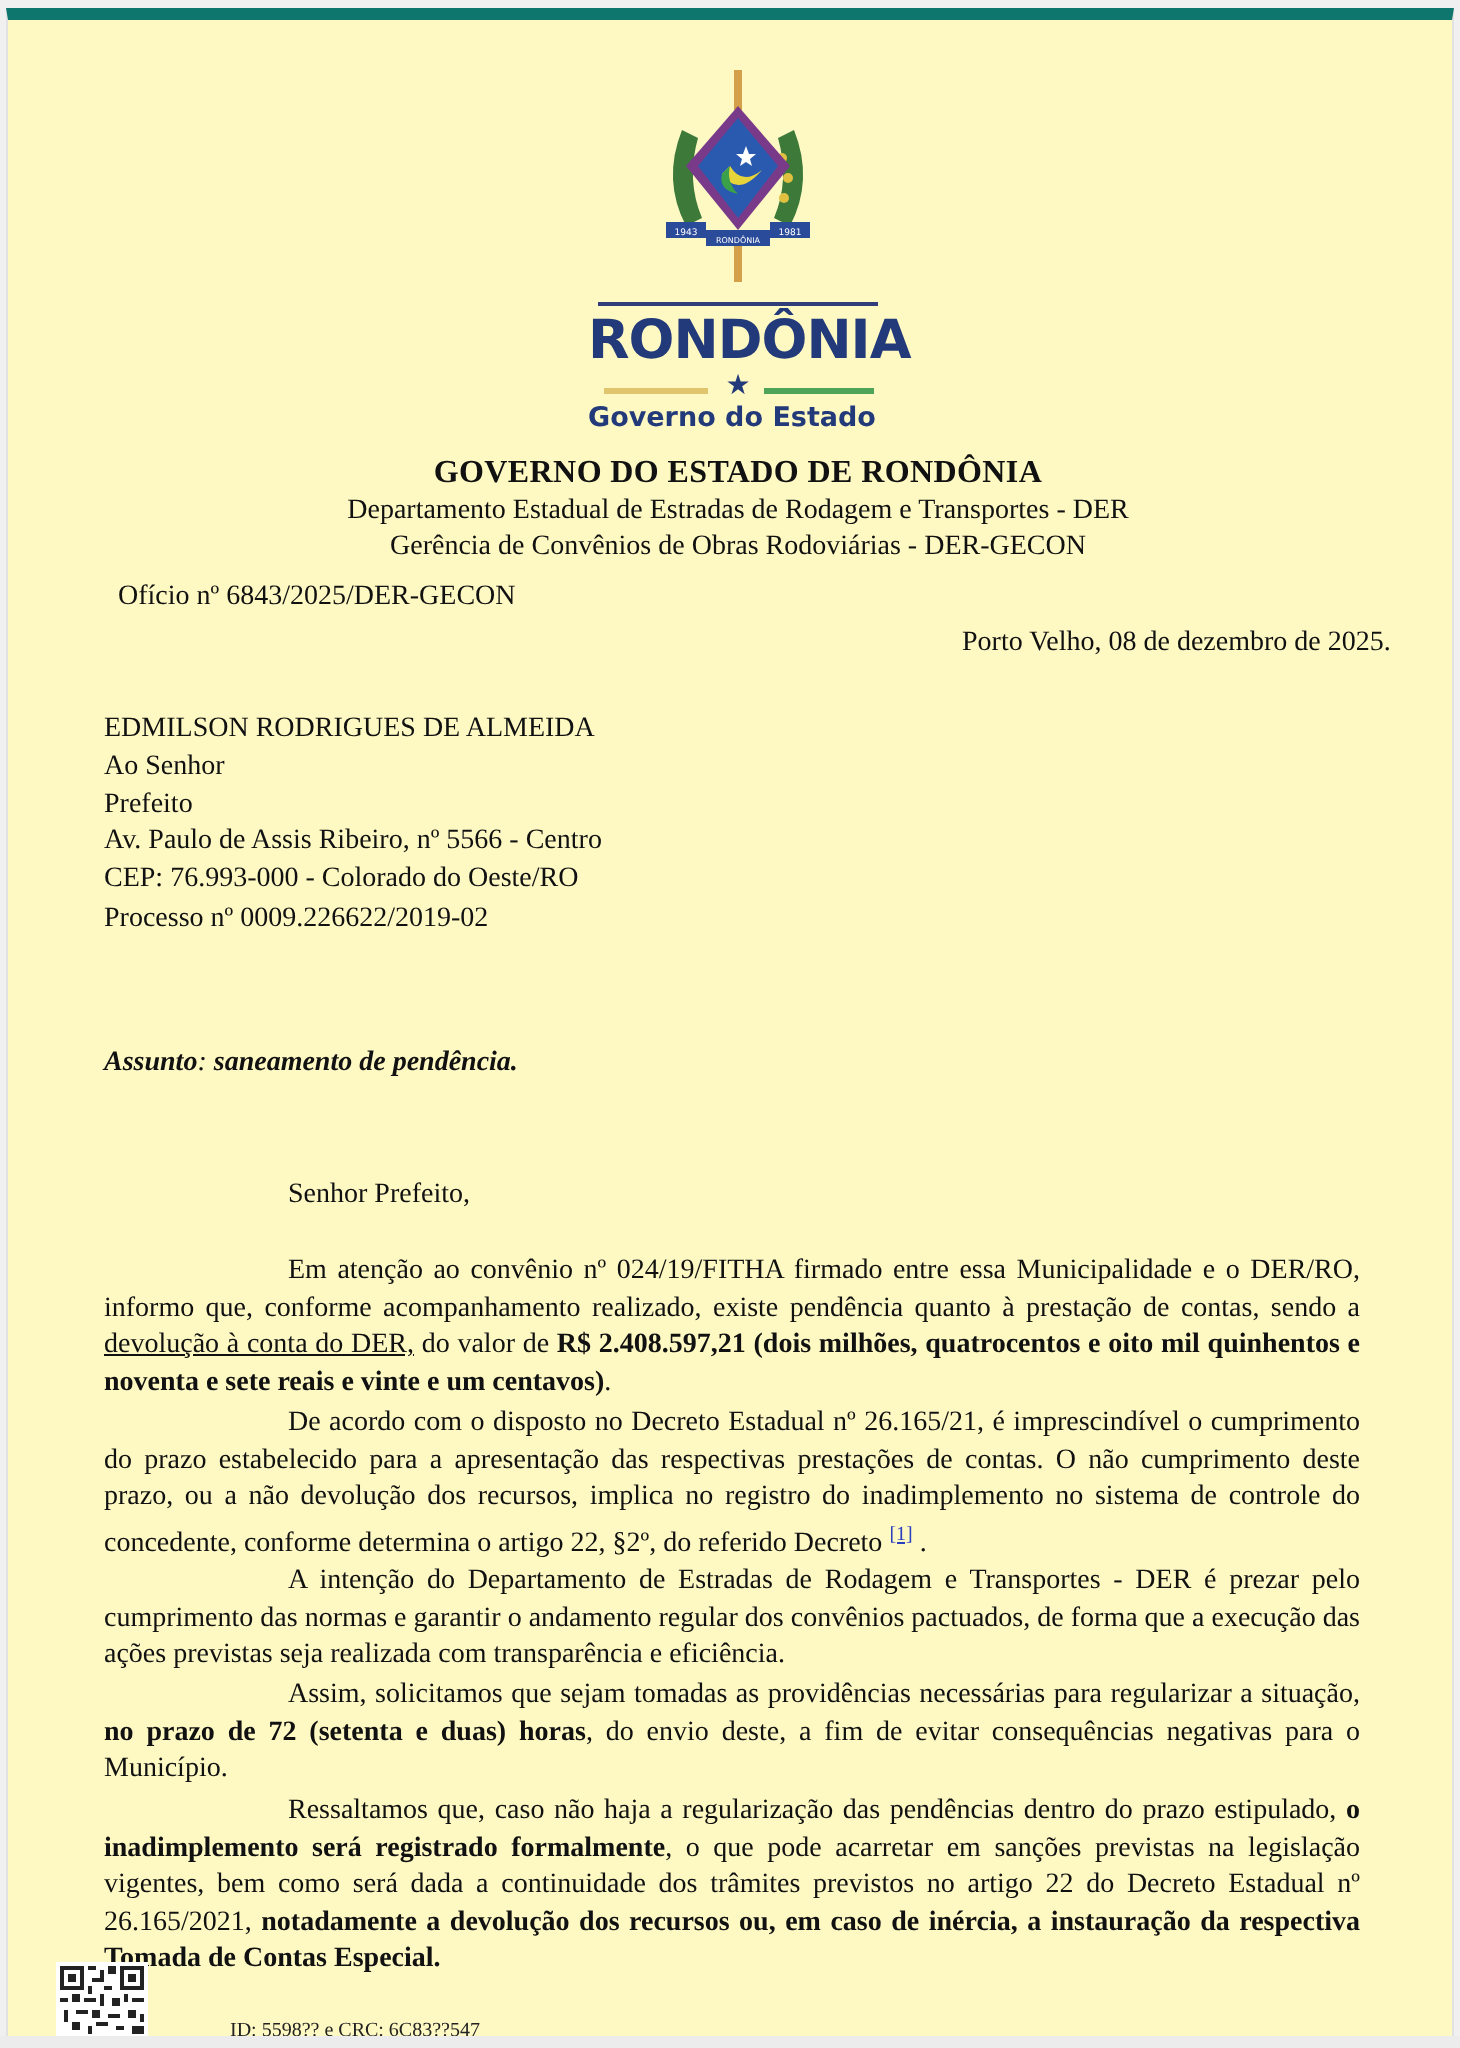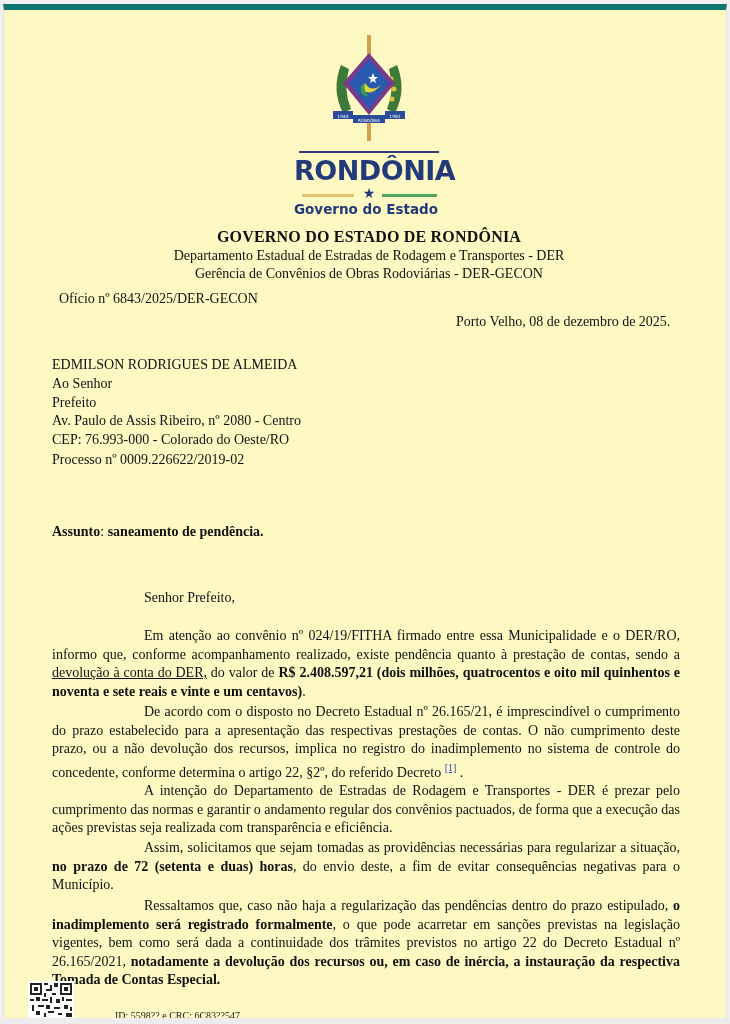--- a/index.html
+++ b/index.html
@@ -32,26 +32,26 @@
     }
     .emblem { position: absolute; left: 35px; top: 0; width: 80px; height: 108px; }
 
     .hdr { position: absolute; left: 0; width: 730px; text-align: center; }
     .hdr-title { top: 218px; font-weight: bold; font-size: 16px; letter-spacing: 0.2px; }
     .hdr-dept { top: 238px; font-size: 14px; }
     .hdr-gerencia { top: 256px; font-size: 14px; }
 
     .t { position: absolute; font-size: 14px; line-height: 19px; white-space: nowrap; }
     .oficio { left: 55px; top: 279px; }
-    .date { left: 452px; top: 302px; }
+    .date { left: 477px; top: 302px; }
     .addr { left: 48px; top: 345px; }
     .addr div { height: 18.8px; }
     .proc { left: 48px; top: 440px; }
     .proc div { height: 18.8px; }
-    .assunto { left: 48px; top: 512px; font-weight: bold; }
+    .assunto { left: 48px; top: 512px; font-weight: bold; font-style: italic; }
     .assunto .lbl { font-weight: bold; }
     .assunto .colon { font-weight: normal; }
     .saud { left: 140px; top: 578px; }
 
     .para { position: absolute; left: 48px; width: 628px; font-size: 14px; line-height: 18.6px; text-align: justify; }
     .para .indent { display: inline-block; width: 92px; }
     .p1 { top: 617px; }
     .p2 { top: 693px; }
     .p3 { top: 772px; }
     .p4 { top: 829px; }
@@ -105,21 +105,21 @@
   <div class="hdr hdr-dept">Departamento Estadual de Estradas de Rodagem e Transportes - DER</div>
   <div class="hdr hdr-gerencia">Gerência de Convênios de Obras Rodoviárias - DER-GECON</div>
 
   <div class="t oficio">Ofício nº 6843/2025/DER-GECON</div>
   <div class="t date">Porto Velho, 08 de dezembro de 2025.</div>
 
   <div class="t addr">
     <div>EDMILSON RODRIGUES DE ALMEIDA</div>
     <div>Ao Senhor</div>
     <div>Prefeito</div>
-    <div>Av. Paulo de Assis Ribeiro, nº 2080 - Centro</div>
+    <div>Av. Paulo de Assis Ribeiro, nº 5566 - Centro</div>
     <div>CEP: 76.993-000 - Colorado do Oeste/RO</div>
   </div>
 
   <div class="t proc">
     <div>Processo nº 0009.226622/2019-02</div>
   </div>
 
   <div class="t assunto">
     <span class="lbl">Assunto</span><span class="colon">: </span><span>saneamento de pendência.</span>
   </div>

